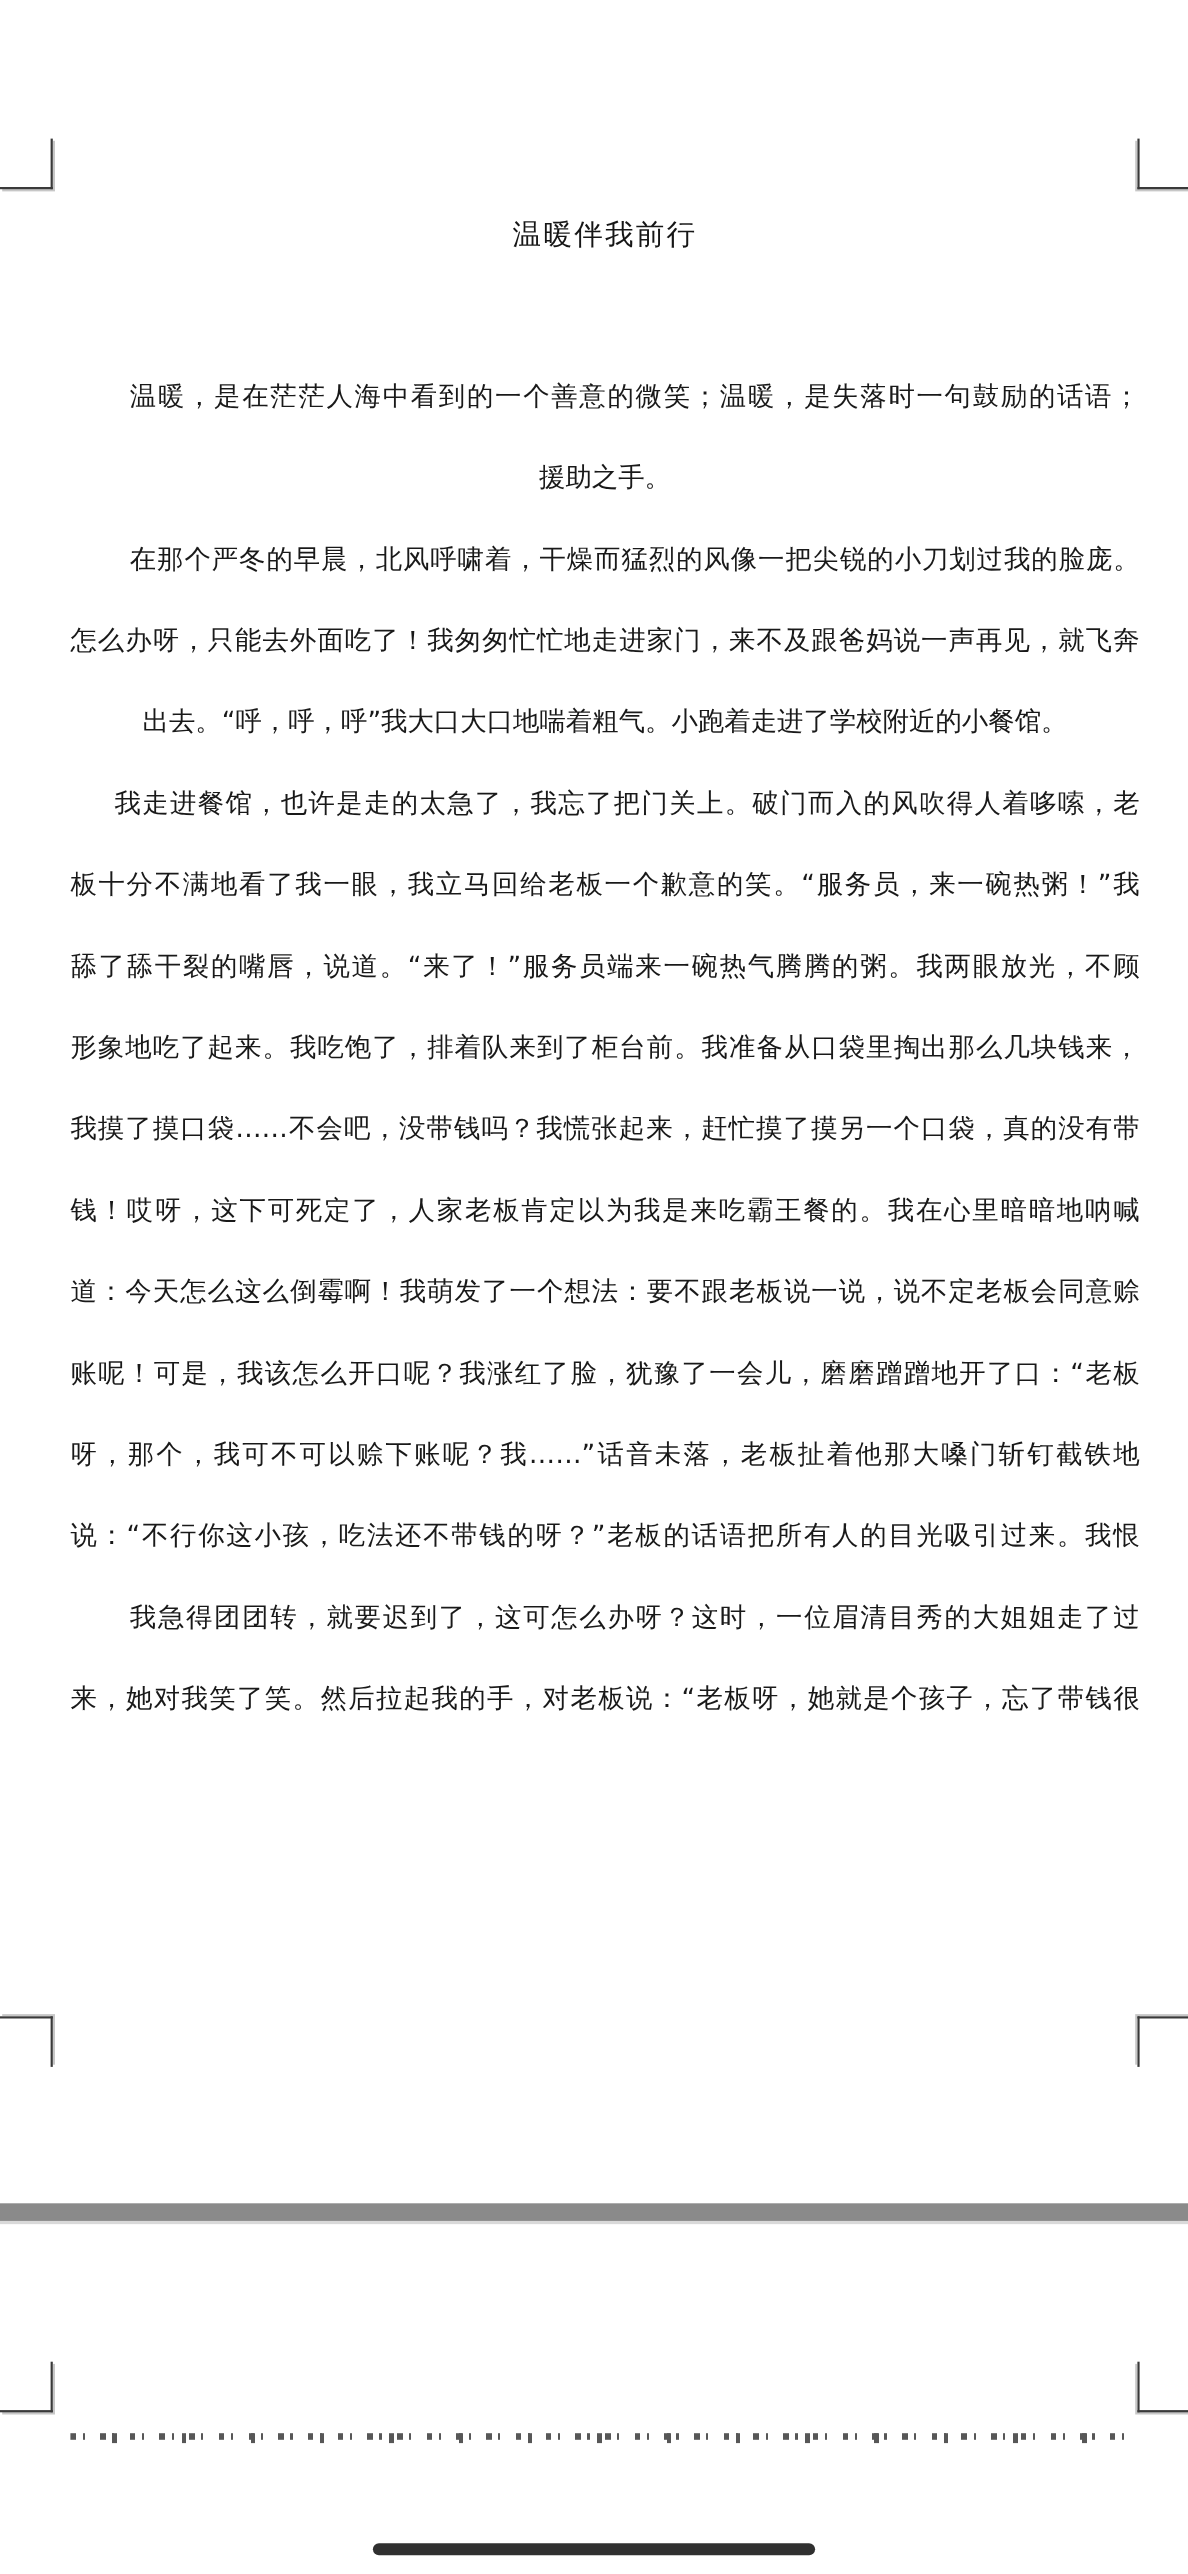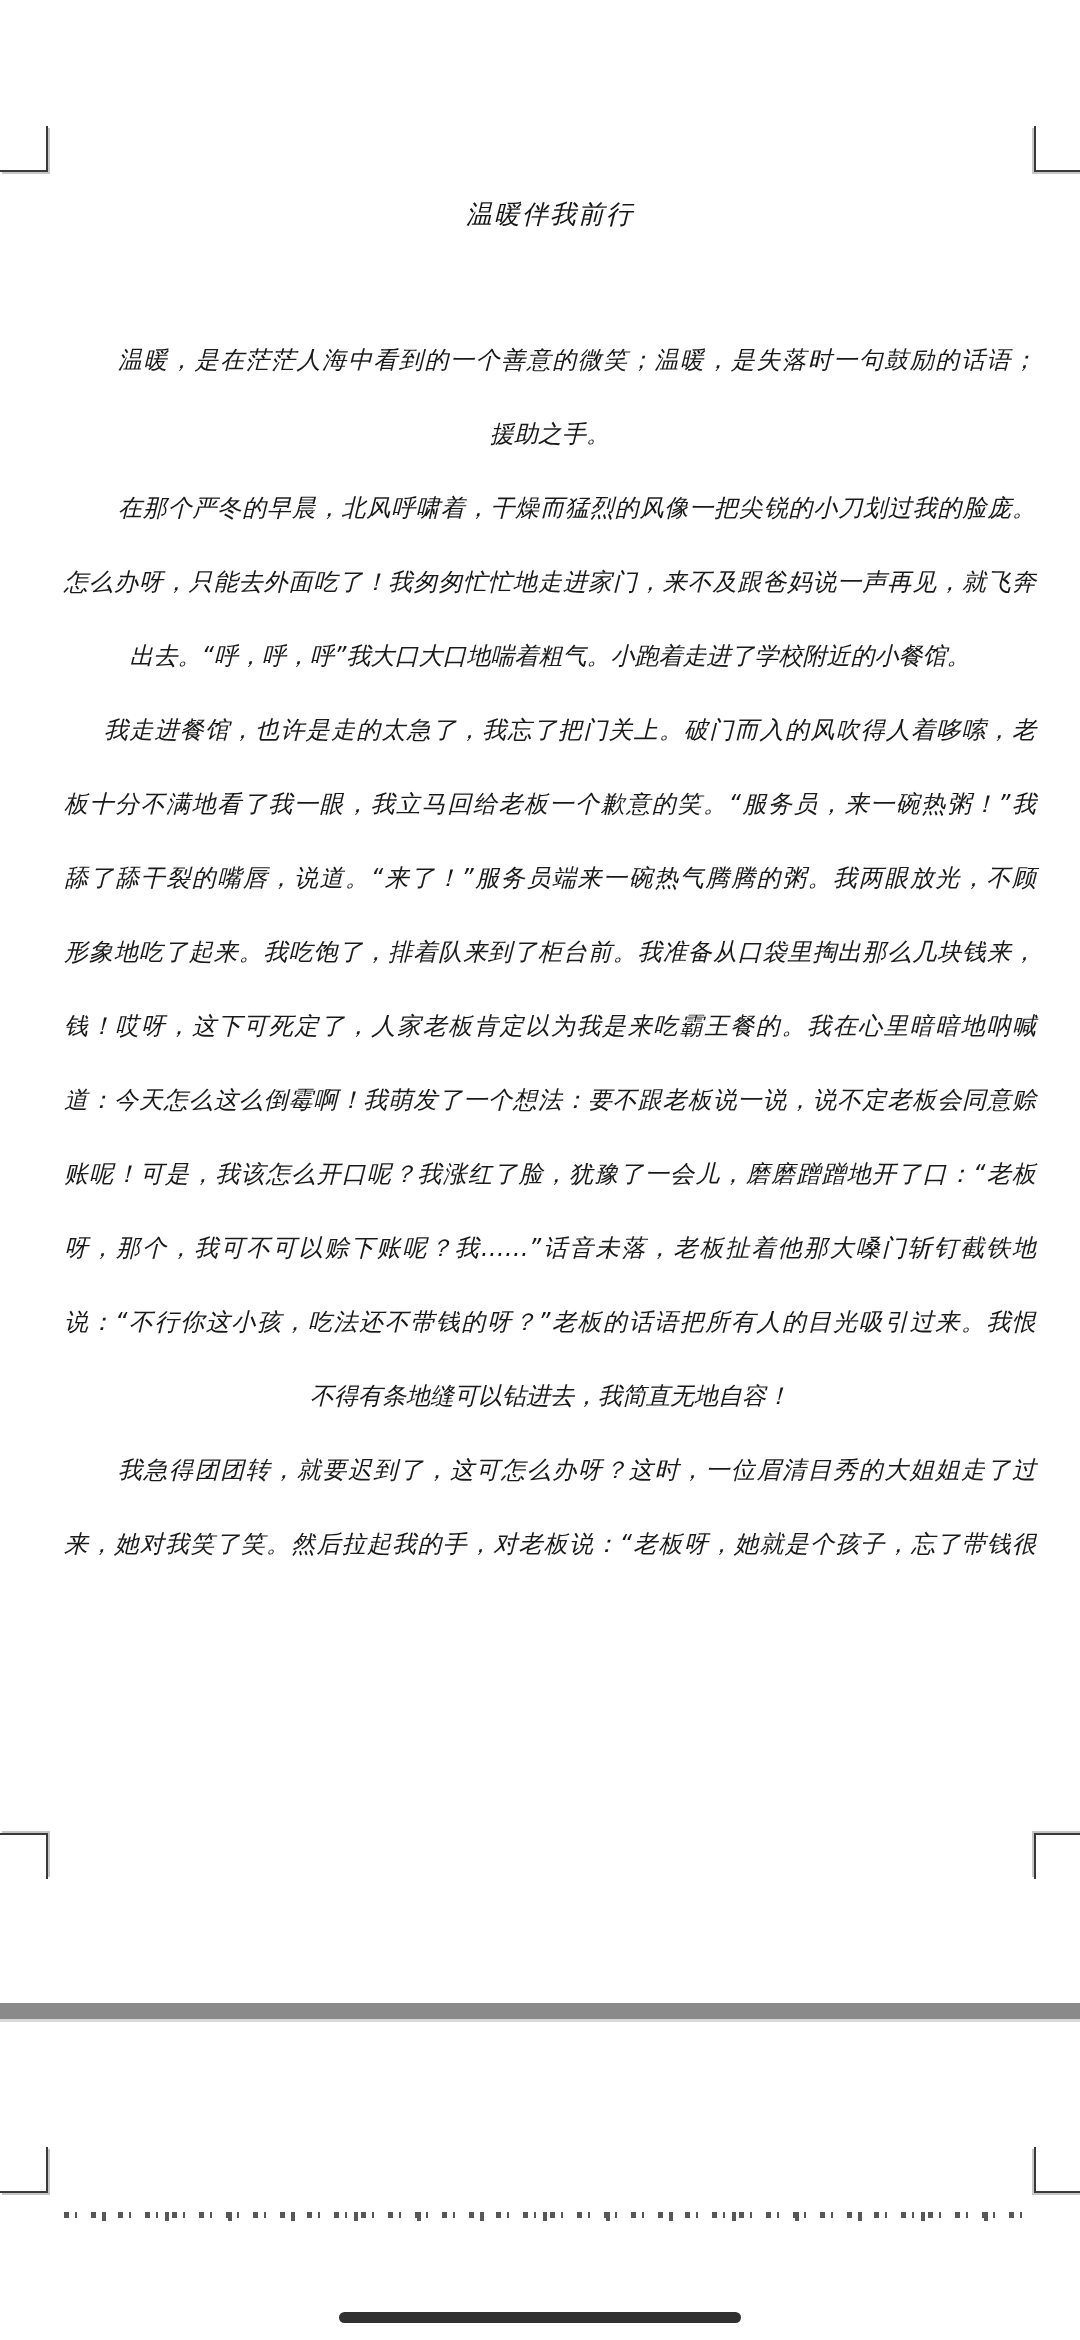--- a/index.html
+++ b/index.html
@@ -7,21 +7,21 @@
     width:1080px;height:2340px;
     background:#ffffff;
     font-family:"DejaVu Sans",sans-serif;
     color:#1f1f1f;
     overflow:hidden;
     position:relative;
   }
   #viewer{position:absolute;left:0;top:0;width:1080px;height:2340px;background:#ffffff;}
 
   
-  .page{position:absolute;left:0;background:#ffffff;font-style:italic;}
+  .page{position:absolute;left:0;background:#ffffff;}
   #page1{top:0;width:1080px;height:2003px;}
 
   .doc-title{
     position:absolute;left:64px;top:190px;width:972px;height:48px;
     line-height:48px;text-align:center;
     font-size:26px;letter-spacing:2px;color:#161616;
     white-space:nowrap;
   }
   #lines{
     position:absolute;left:64px;top:323px;width:972px;
@@ -97,26 +97,26 @@
       <div class="line">援助之手。</div>
 
       <div class="line jl ind">在那个严冬的早晨，北风呼啸着，干燥而猛烈的风像一把尖锐的小刀划过我的脸庞。</div>
       <div class="line jl">怎么办呀，只能去外面吃了！我匆匆忙忙地走进家门，来不及跟爸妈说一声再见，就飞奔</div>
       <div class="line">出去。“呼，呼，呼”我大口大口地喘着粗气。小跑着走进了学校附近的小餐馆。</div>
 
       <div class="line jl ind-s">我走进餐馆，也许是走的太急了，我忘了把门关上。破门而入的风吹得人着哆嗦，老</div>
       <div class="line jl">板十分不满地看了我一眼，我立马回给老板一个歉意的笑。“服务员，来一碗热粥！”我</div>
       <div class="line jl">舔了舔干裂的嘴唇，说道。“来了！”服务员端来一碗热气腾腾的粥。我两眼放光，不顾</div>
       <div class="line jl">形象地吃了起来。我吃饱了，排着队来到了柜台前。我准备从口袋里掏出那么几块钱来，</div>
+      <div class="line jl">我摸了摸口袋……不会吧，没带钱吗？我慌张起来，赶忙摸了摸另一个口袋，真的没有带</div>
       <div class="line jl">钱！哎呀，这下可死定了，人家老板肯定以为我是来吃霸王餐的。我在心里暗暗地呐喊</div>
       <div class="line jl">道：今天怎么这么倒霉啊！我萌发了一个想法：要不跟老板说一说，说不定老板会同意赊</div>
       <div class="line jl">账呢！可是，我该怎么开口呢？我涨红了脸，犹豫了一会儿，磨磨蹭蹭地开了口：“老板</div>
       <div class="line jl">呀，那个，我可不可以赊下账呢？我……”话音未落，老板扯着他那大嗓门斩钉截铁地</div>
       <div class="line jl">说：“不行你这小孩，吃法还不带钱的呀？”老板的话语把所有人的目光吸引过来。我恨</div>
-      <div class="line">不得有条地缝可以钻进去，我简直无地自容！</div>
 
       <div class="line jl ind">我急得团团转，就要迟到了，这可怎么办呀？这时，一位眉清目秀的大姐姐走了过</div>
       <div class="line jl">来，她对我笑了笑。然后拉起我的手，对老板说：“老板呀，她就是个孩子，忘了带钱很</div>
     </div>
   </div>
 
   <div id="separator"></div>
 
   <div id="page2" class="page"></div>
   <div class="mark tl" id="m2tl"></div>

